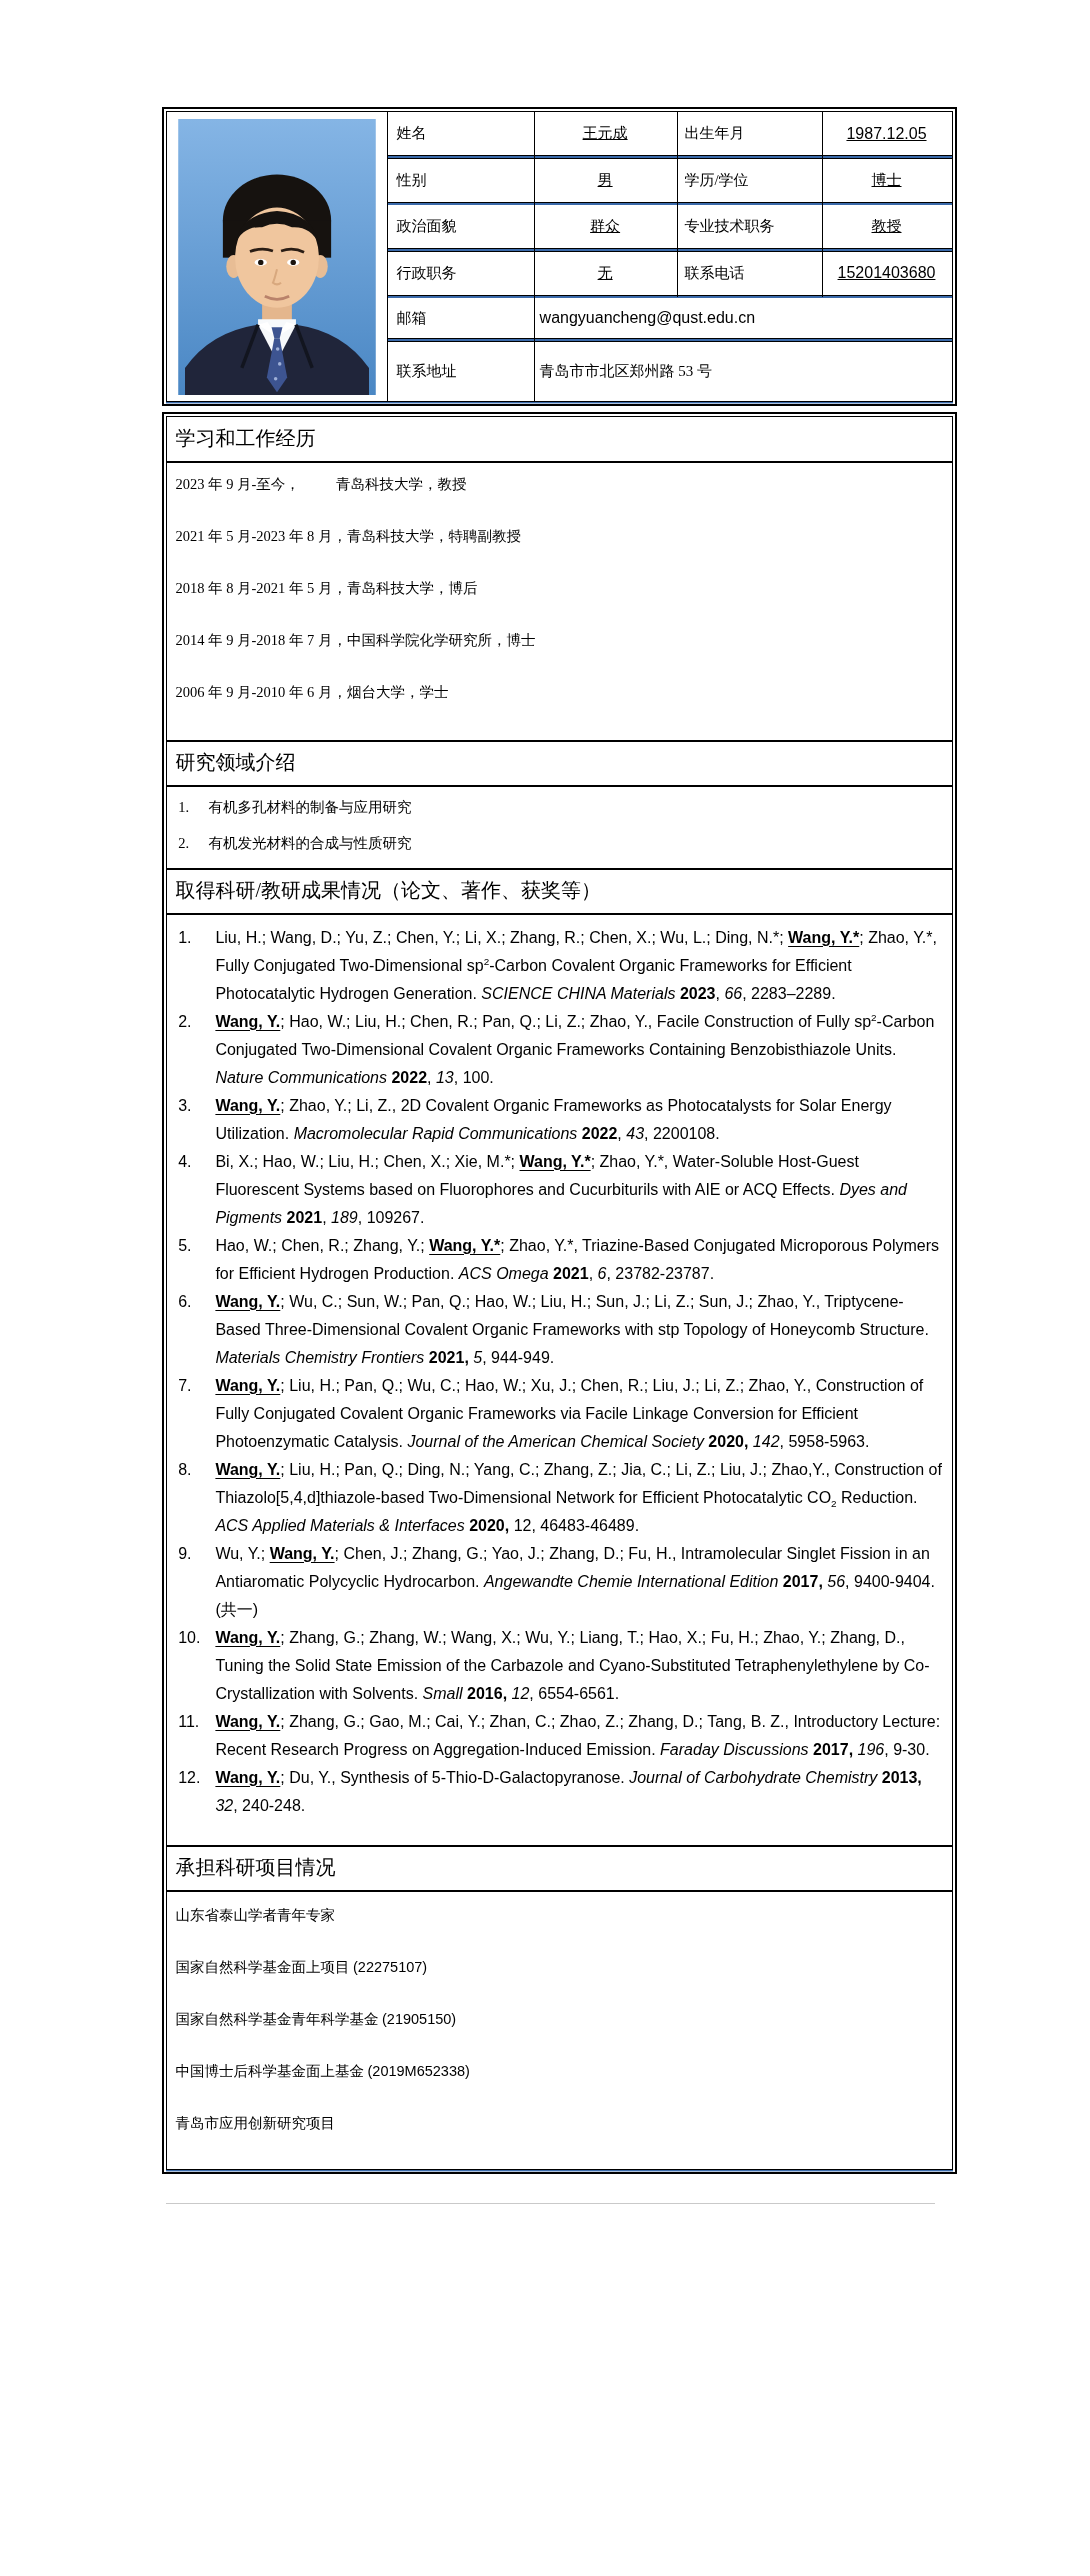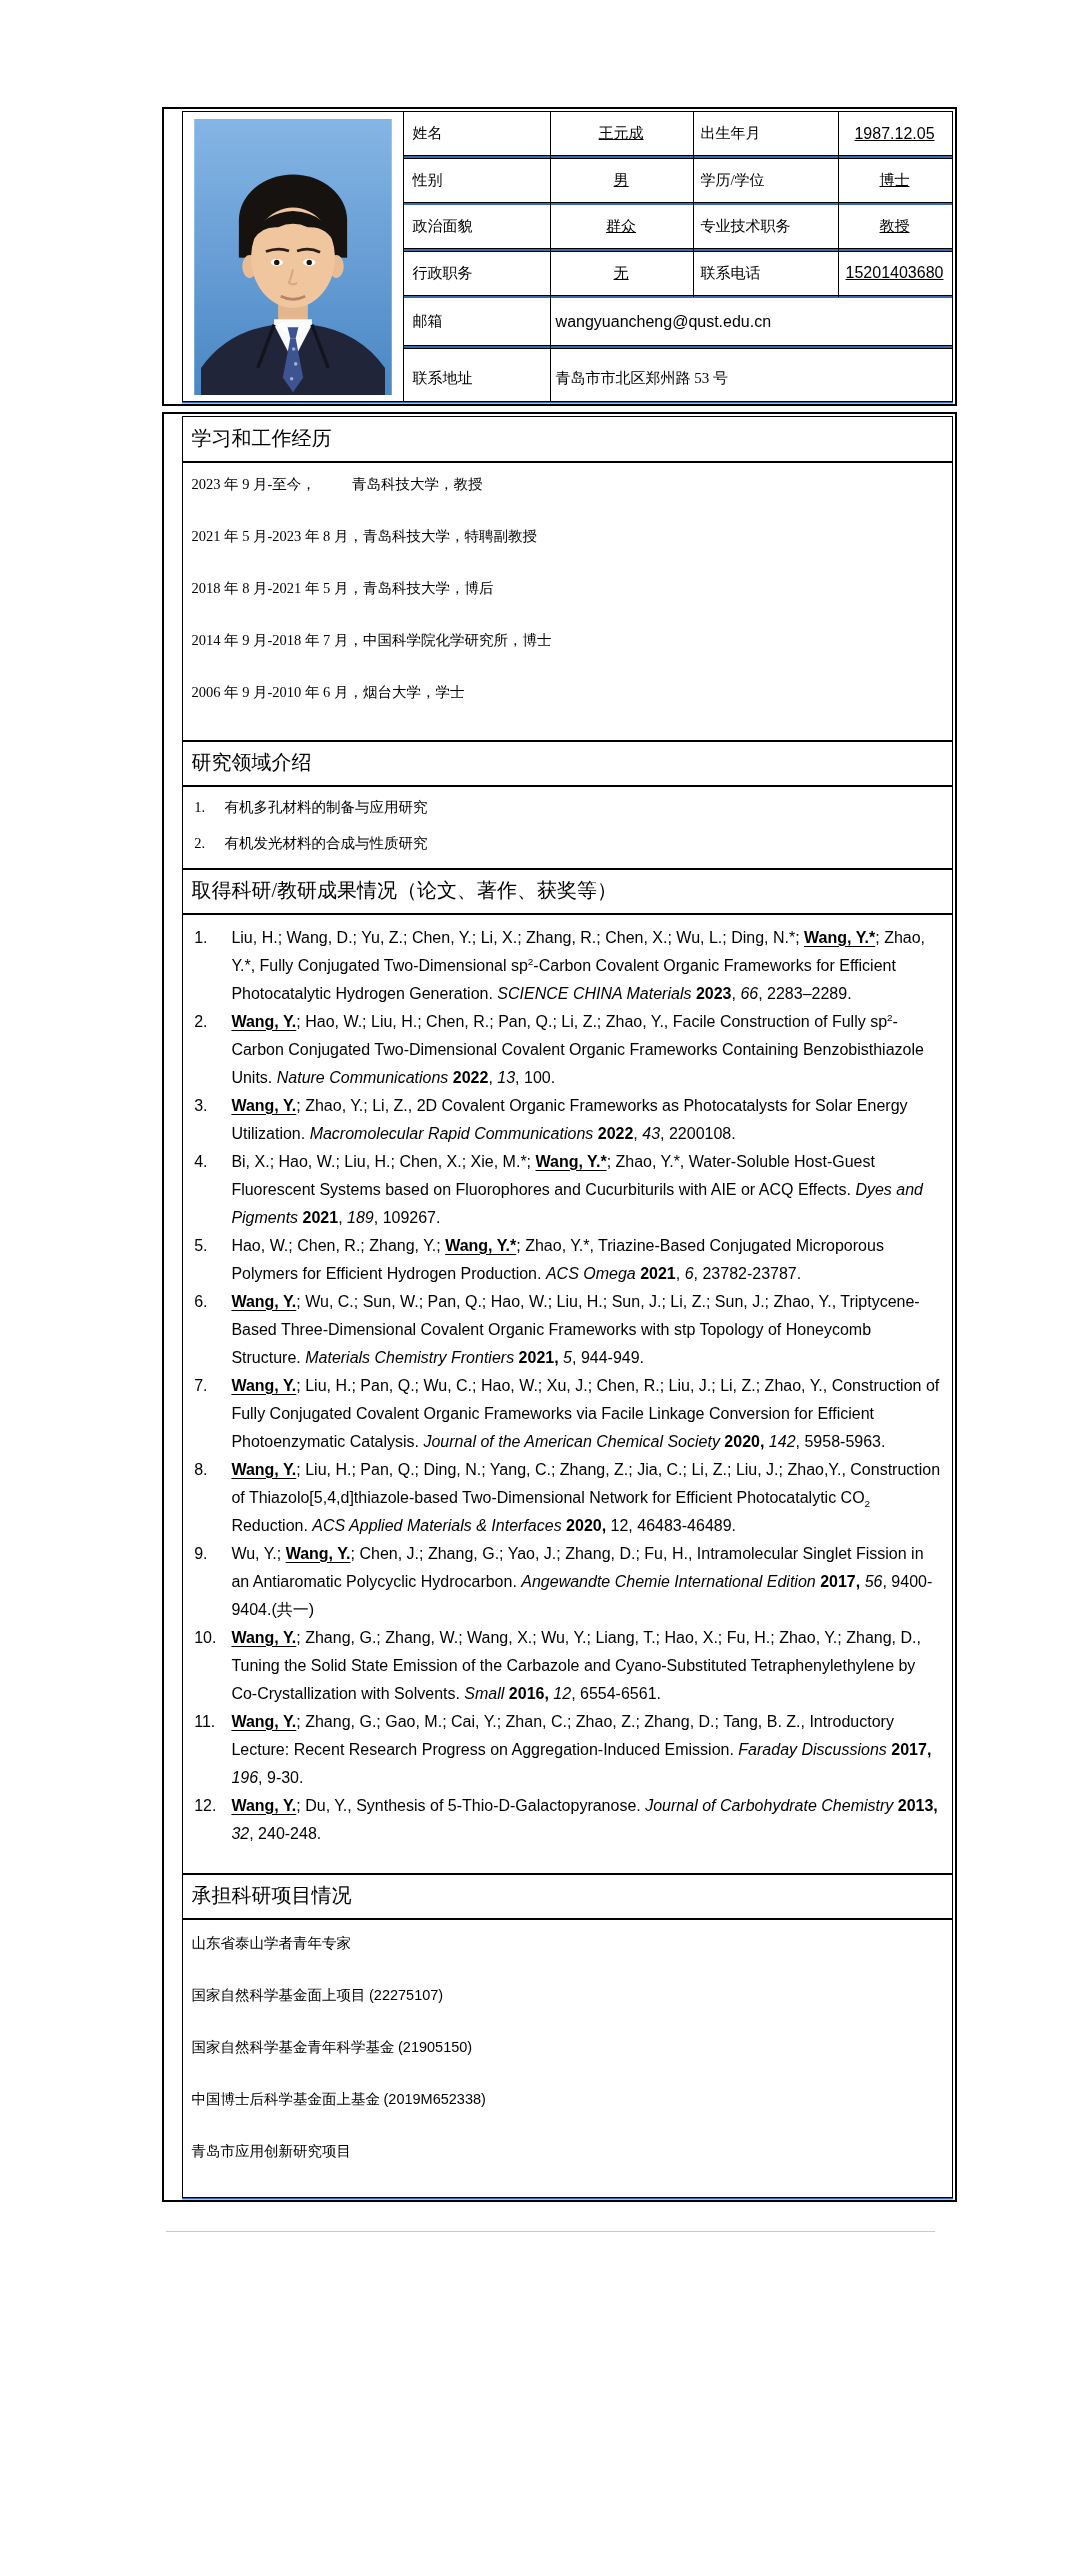--- a/index.html
+++ b/index.html
@@ -5,36 +5,36 @@
   html,body{margin:0;padding:0;}
   body{
     width:1091px;height:2576px;position:relative;overflow:hidden;background:#ffffff;
     font-family:"Liberation Serif","DejaVu Serif",serif;color:#000;
     -webkit-font-smoothing:antialiased;
   }
   .doc{position:absolute;left:162px;top:107px;width:795px;}
 
   
   .frame{border:2.1px solid #000;padding:2.1px;background:#fff;}
-  .frame-inner{border:0.7px solid #000;box-shadow:0 1.4px 0 #3a6aaa;margin-left:16px;}
+  .frame-inner{border:0.7px solid #000;box-shadow:0 1.4px 0 #3a6aaa;}
 
   
   .t1-inner{position:relative;height:289px;}
   .photo-cell{position:absolute;left:0;top:0;bottom:0;width:220px;display:flex;align-items:center;justify-content:center;}
   .photo-svg{width:202px;height:276px;display:block;}
   .vl{position:absolute;top:0;width:1.4px;background:#000;}
   .vl-photo{left:220px;height:289px;}
   .vl-2{left:367px;height:289px;}
   .vl-3{left:510px;height:185px;}
   .vl-4{left:655px;height:185px;}
   .t1-row{margin-left:221px;display:grid;}
   .t1-row.cols4{grid-template-columns:146px 142px 145px 1fr;}
   .t1-row.cols2{grid-template-columns:146px 1fr;}
   .r-sm{height:43px;}
-  .r-md{height:47px;}
+  .r-md{height:40px;}
   .r-lg{height:60px;}
   .t1-divider{margin-left:221px;height:3.5px;
     background:linear-gradient(to bottom,#000 0 0.7px,#3a6aaa 0.7px 2.8px,#000 2.8px 3.5px);}
   .cell{display:flex;align-items:center;font-size:15px;}
   .cell-label{padding-left:8.3px;justify-content:flex-start;}
   .cell-center{justify-content:center;text-align:center;text-decoration:underline;}
   .cell-left{justify-content:flex-start;padding-left:5.5px;}
   .num-font{font-family:"Liberation Sans","DejaVu Sans",sans-serif;font-size:16px;}
 
   

